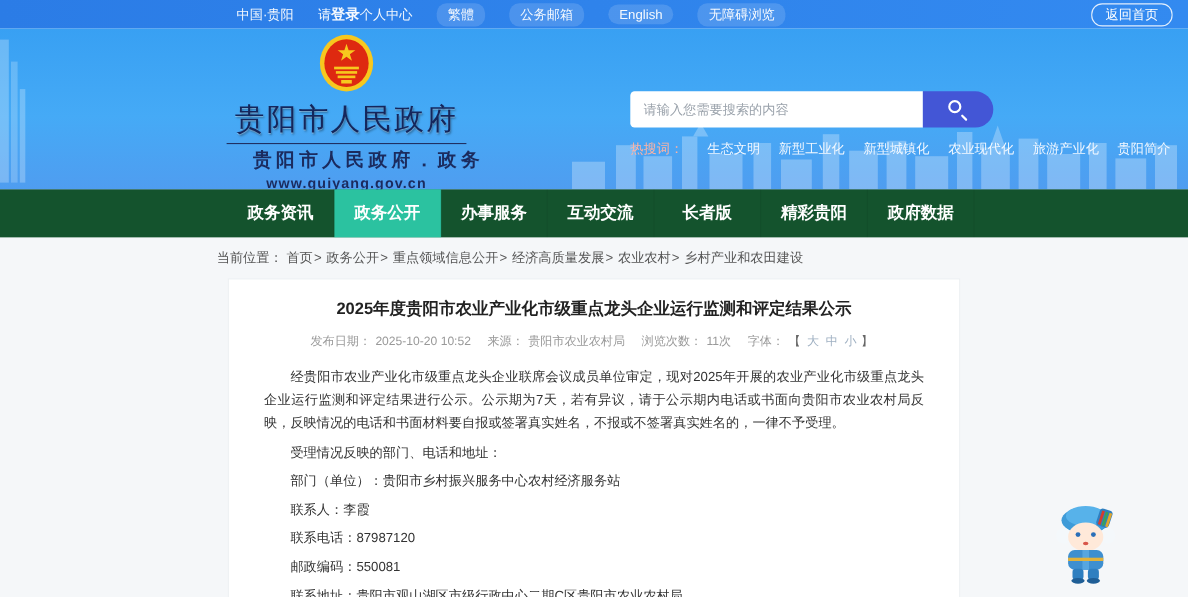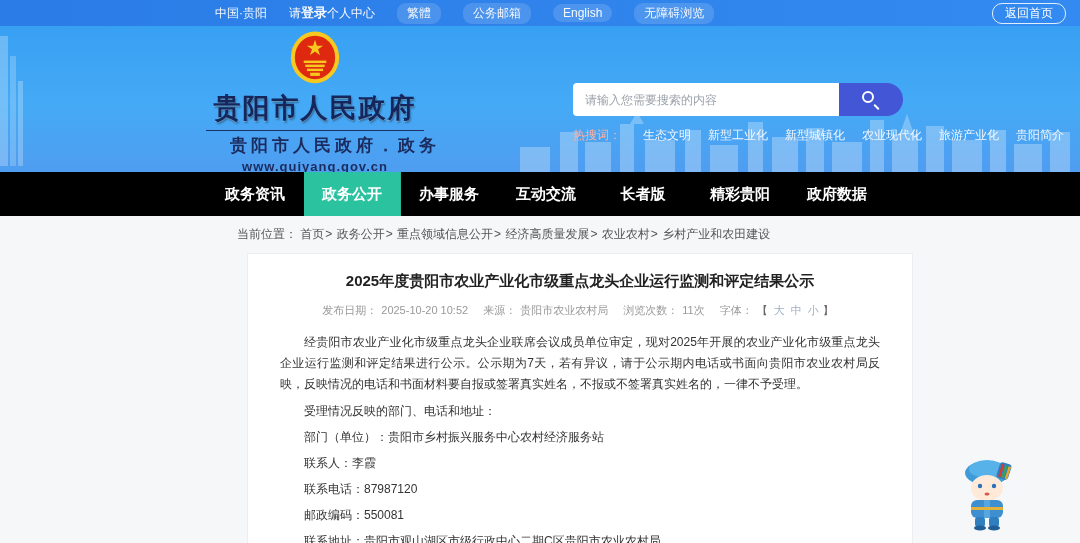--- a/index.html
+++ b/index.html
@@ -18,47 +18,47 @@
                       border-radius:10px; padding:1px 12px; cursor:pointer; white-space:nowrap; }
 
   
   .header { position:relative; height:146px;
             background:linear-gradient(180deg,#38a0f3 0%,#45aaf6 55%,#4f9df0 100%); overflow:hidden; }
   .skyline { position:absolute; bottom:0; left:0; width:100%; height:60px; opacity:.28; }
   .leftbuildings { position:absolute; top:0; left:0; height:100%; opacity:.25; }
 
   .logo-block { position:absolute; left:190px; top:4px; width:250px; text-align:center; }
   .emblem { width:52px; height:58px; margin:0 auto; display:block; }
-  .site-title { font-size:27px; font-weight:bold; color:#14265c; letter-spacing:2px;
+  .site-title { font-size:27px; font-weight:normal; color:#14265c; letter-spacing:2px;
                 text-shadow:1px 2px 2px rgba(0,0,0,.35), 0 1px 0 rgba(255,255,255,.35);
                 margin-top:2px; white-space:nowrap; }
   .logo-divider { width:218px; height:1px; background:#203063; margin:4px auto 3px; }
   .site-subtitle { font-size:17px; font-weight:bold; color:#1b2b5e; letter-spacing:4px; white-space:nowrap;text-align:right; }
   .site-url { font-size:13px; font-weight:bold; color:#1b2b5e; letter-spacing:1px; margin-top:2px; }
 
   .search-area { position:absolute; left:573px; top:57px; width:330px; }
   .search-row { display:flex; height:33px; }
   .search-input { flex:1; border:none; outline:none; border-radius:4px 0 0 4px;
                   padding:0 12px; font-size:12px; color:#333; background:#fff; }
   .search-input::placeholder { color:#9aa2ab; }
   .search-btn { width:64px; background:#4356d6; border:none; border-radius:0 17px 17px 0;
                 cursor:pointer; display:flex; align-items:center; justify-content:center; }
   .hot-row { margin-top:11px; display:flex; font-size:12px; white-space:nowrap; }
   .hot-label { color:#ffb3a3; margin-right:22px; }
   .hot-link { color:#f2f8ff; margin-right:17px; cursor:pointer; }
 
   
-  .nav { height:44px; background:#000000; display:flex; padding-left:207px; }
+  .nav { height:44px; background:#14532d; display:flex; padding-left:207px; }
   .nav-item { width:97px; height:44px; line-height:44px; text-align:center; color:#fff;
               font-size:15px; font-weight:bold; cursor:pointer;
               border-right:1px solid rgba(0,0,0,.06); }
   .nav-item.active { background:#2bc2a0; }
 
   
-  .content { position:relative; height:327px; background:#f5f7f9;padding-left:40px; }
+  .content { position:relative; height:327px; background:#f5f7f9; }
   .breadcrumb { padding:10px 0 0 197px; font-size:12px; color:#555; }
   .breadcrumb .sep { margin:0 1px; }
   .crumb { cursor:pointer; }
 
   .card { margin:10px 0 0 207px; width:666px; background:#fff; border:1px solid #eceff2;
           padding:16px 32px 20px; }
   .article-title { text-align:center; font-size:15px; font-weight:bold; color:#222;
                    line-height:22px; padding:0 30px; }
   .meta { text-align:center; font-size:11px; color:#999; margin-top:11px; white-space:nowrap; }
   .meta span { margin-right:4px; }

